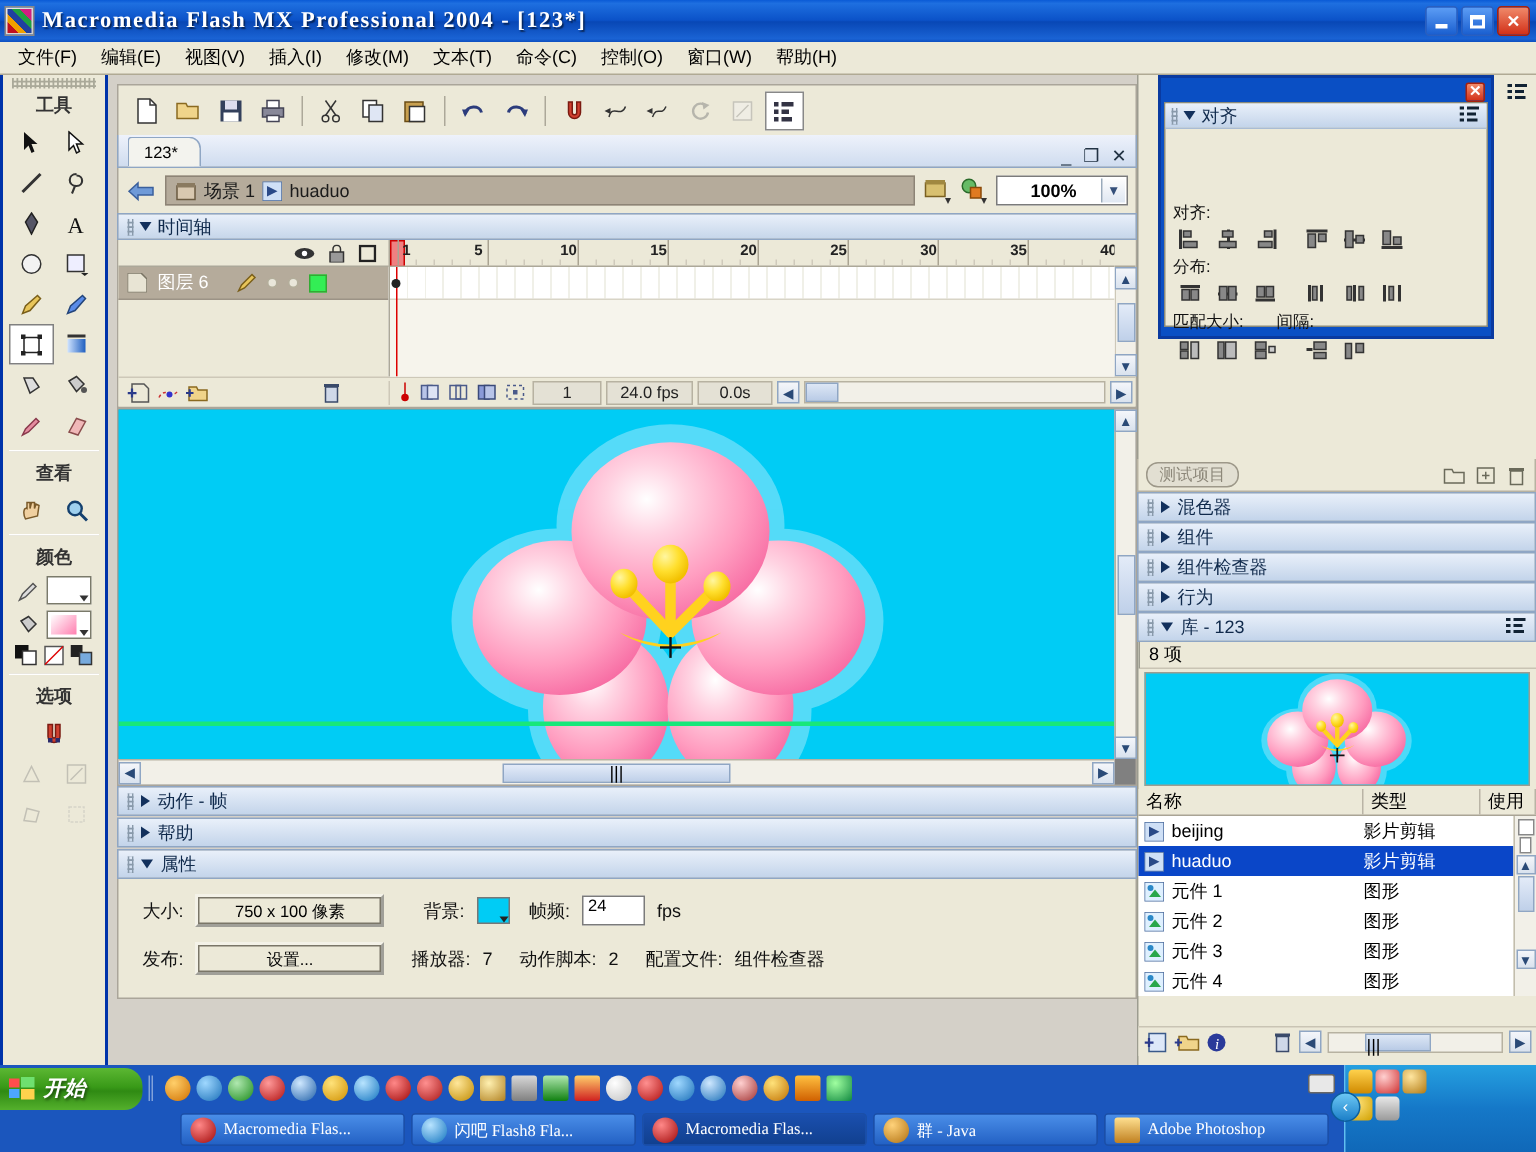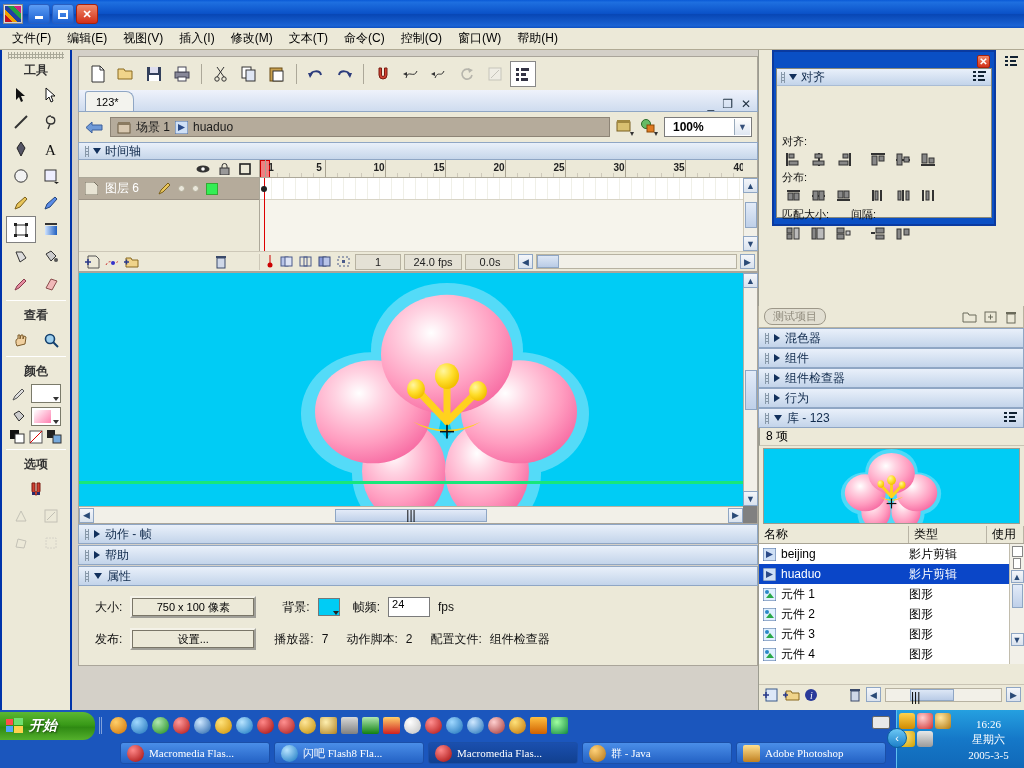--- a/index.html
+++ b/index.html
@@ -108,21 +108,21 @@
     background:#ece9d8; border-left:1px solid #aaa59a; border-right:1px solid #aaa59a;
     display:flex; align-items:center; padding:0 5px; gap:6px;
   }
   .backarrow { width:20px; height:18px; display:flex; align-items:center; justify-content:center; cursor:pointer; }
   #crumbbox {
     flex:1 1 auto; height:20px; background:#b5ab9b; border:1px solid #8d8476;
     display:flex; align-items:center; gap:5px; padding:0 6px; color:#1b1b1b; font-size:12px;
   }
   .zoomsel {
     width:88px; height:20px; background:#fff; border:1px solid #7b7b7b;
-    display:flex; align-items:center; padding-left:8px; font-size:12px; font-weight:bold; position:relative; cursor:pointer;
+    display:flex; align-items:center; padding-left:22px; font-size:12px; font-weight:bold; position:relative; cursor:pointer;
   }
   .zoomsel .arrowbox { position:absolute; right:1px; top:1px; bottom:1px; width:16px;
     background:linear-gradient(180deg,#fdfdfd,#dfe7f2); border-left:1px solid #9ab;
     display:flex; align-items:center; justify-content:center; color:#35507a; font-size:9px; }
 
   #tlhead {
     left:78px; top:142px; width:680px; height:18px;
     background:linear-gradient(180deg,#e9f0fa,#c6d6ea);
     border:1px solid #8fa6c4; display:flex; align-items:center; padding-left:6px; gap:4px;
     font-size:12px; color:#102a4c;
@@ -277,20 +277,21 @@
     background:linear-gradient(180deg,#6cc8f5,#1c7fc8); border:1px solid #0c5f9c;
     color:#fff; font-size:11px; display:flex; align-items:center; justify-content:center; cursor:pointer; }
   #kbicon { position:absolute; right:134px; top:6px; width:18px; height:13px; background:#e8e8e8;
     border:1px solid #666; border-radius:2px; }
 </style>
 </head>
 <body>
 
 <div id="titlebar" class="abs">
   <div class="tlogo"></div>
+  <div class="ttext">Macromedia Flash MX Professional 2004 - [123*]</div>
   <div class="winbtns">
     <div class="winbtn">
         <div class="gl-min"></div>
       </div>
     <div class="winbtn">
         <div class="gl-max"></div>
       </div>
     <div class="winbtn close">✕</div>
   </div>
 </div>
@@ -1334,19 +1335,14 @@
   <div id="kbicon"></div>
   <div id="tray">
     <div class="traychevron">‹</div>
     <div class="trayicons">
       <div class="trayicon" style="background:linear-gradient(180deg,#ffd24d,#d08a00)"></div>
       <div class="trayicon" style="background:radial-gradient(circle at 35% 30%,#ffd0d0,#d03030)"></div>
       <div class="trayicon" style="background:radial-gradient(circle at 35% 30%,#ffe6a0,#b07810)"></div>
       <div class="trayicon" style="background:radial-gradient(circle at 35% 30%,#ffe27a,#d0a000)"></div>
       <div class="trayicon" style="background:linear-gradient(180deg,#e8e8e8,#9a9a9a)"></div>
     </div>
-    <div class="traytime">
-      <div>16:26</div>
-      <div>星期六</div>
-      <div>2005-3-5</div>
-    </div>
   </div>
 </div>
 
 </body></html>

